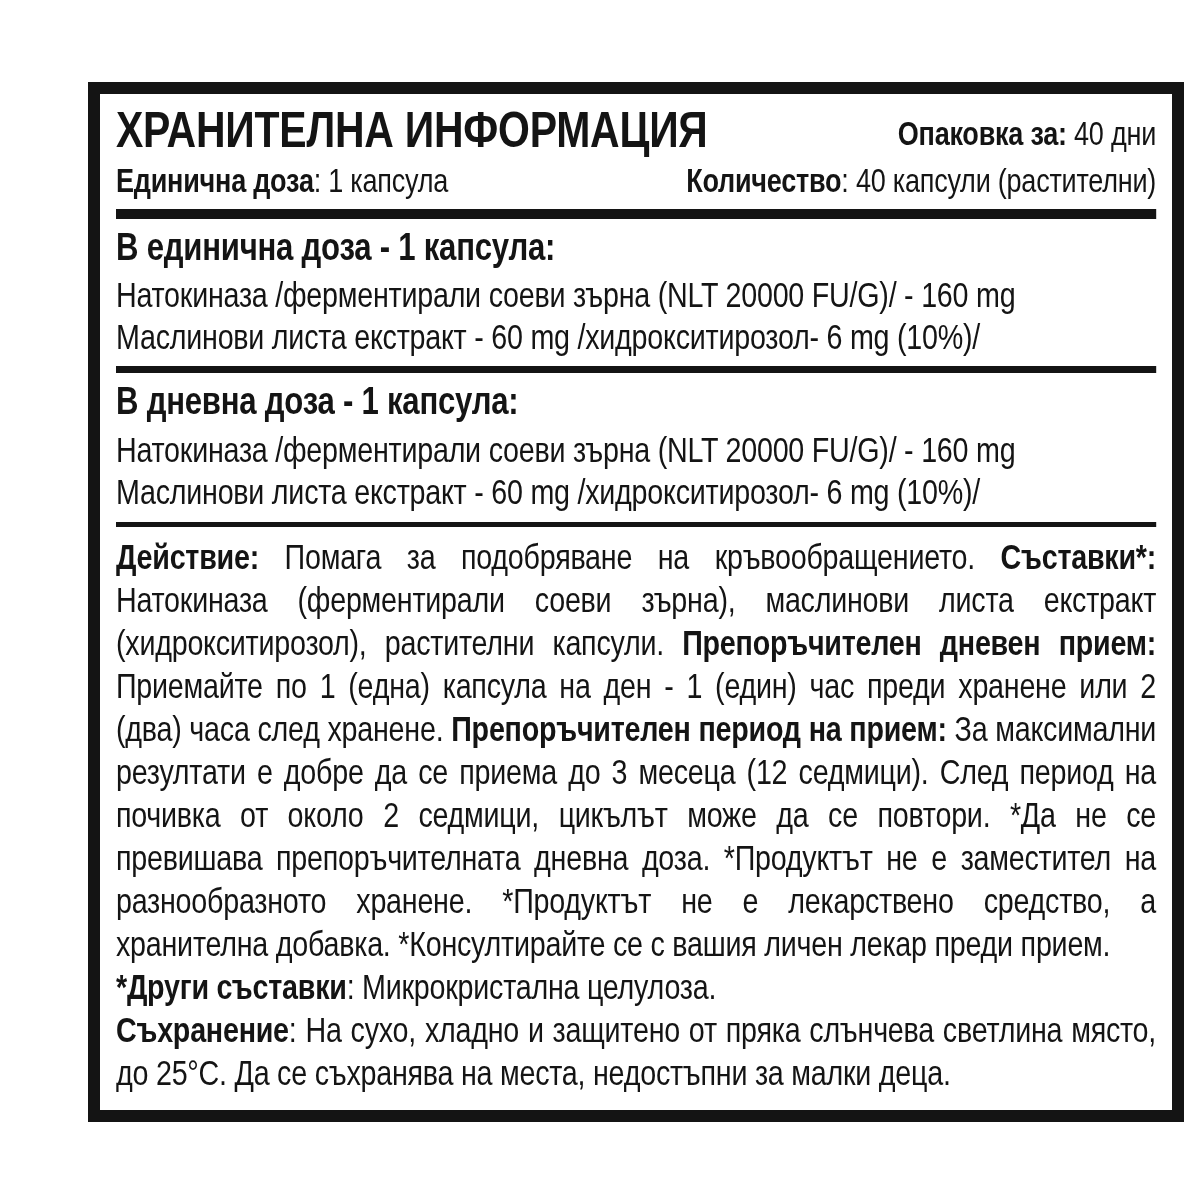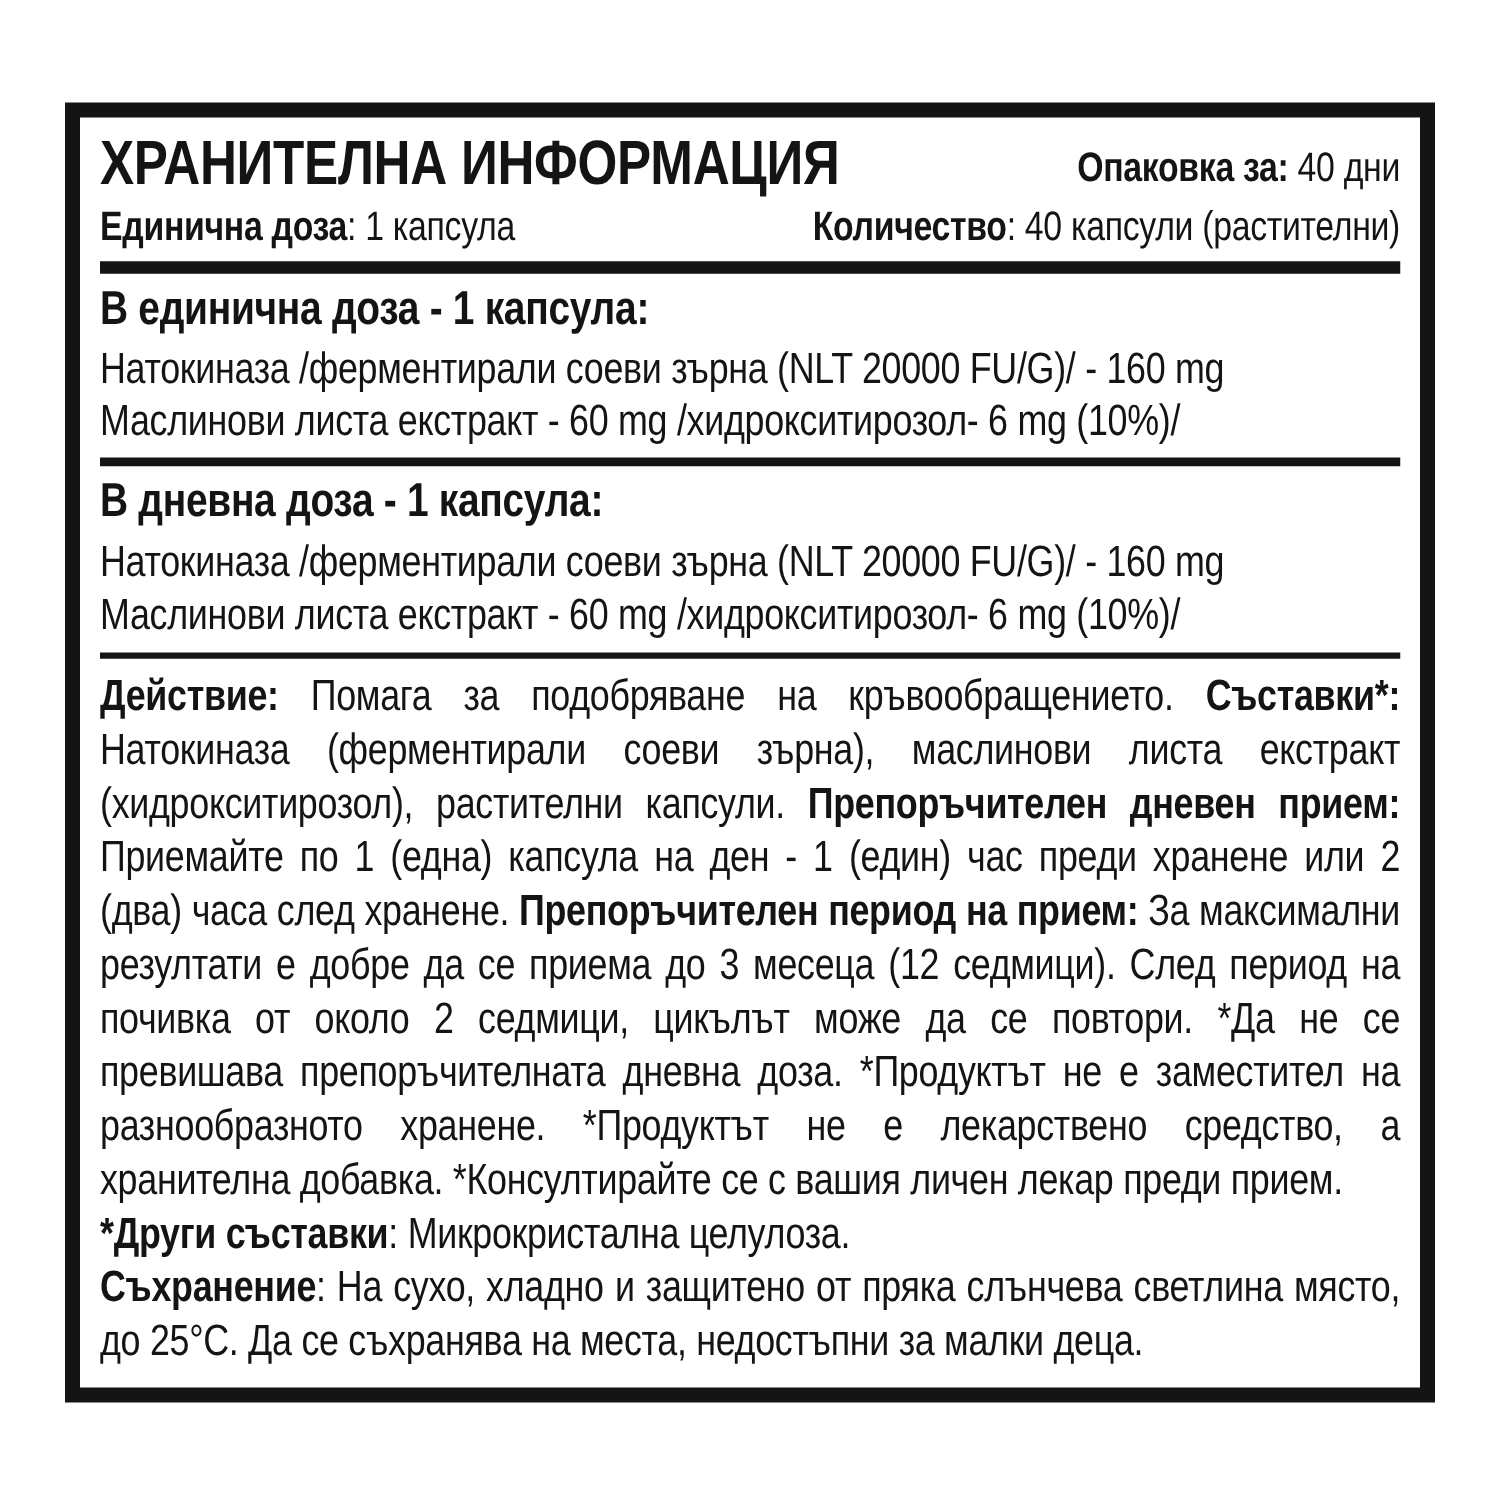--- a/index.html
+++ b/index.html
@@ -11,20 +11,21 @@
     font-family: "Liberation Sans", sans-serif;
     color: #141414;
     -webkit-font-smoothing: antialiased;
   }
   .canvas {
     position: relative;
     width: 1152px;
     height: 1200px;
     background: #ffffff;
     overflow: hidden;
+    margin-left: 36px;
   }
   .label-box {
     position: absolute;
     left: 52px;
     top: 82px;
     width: 1096px;
     height: 1040px;
     box-sizing: border-box;
     border: 12px solid #141414;
     background: #ffffff;

